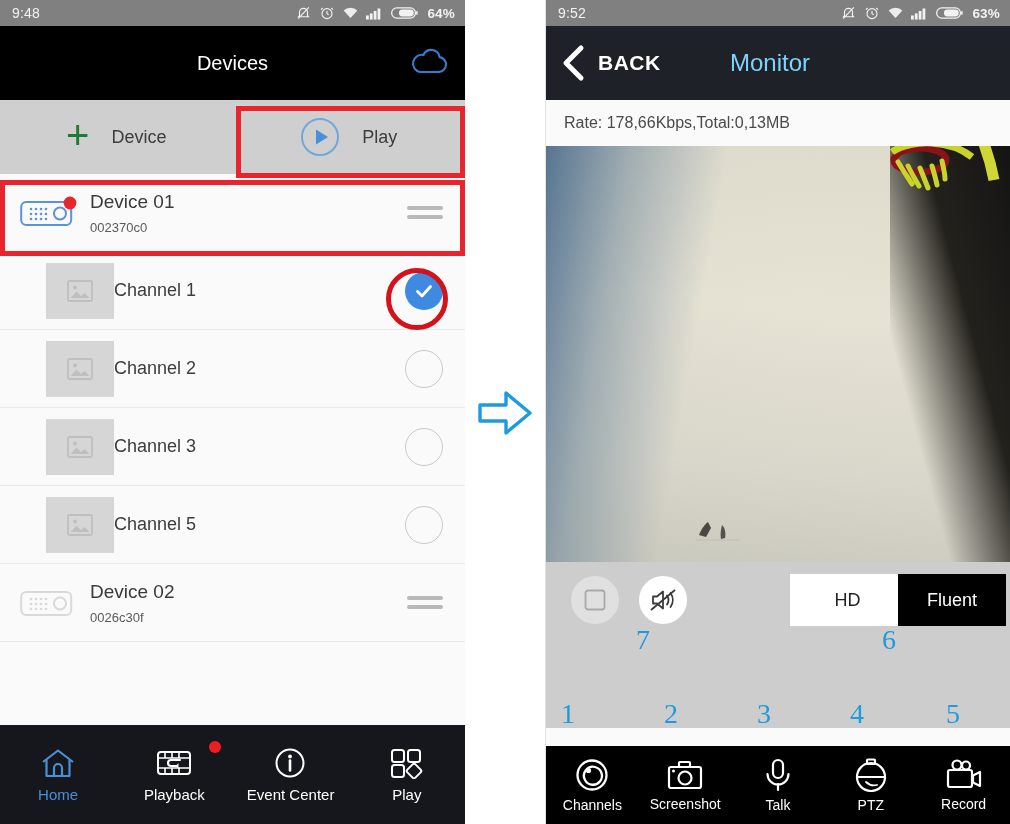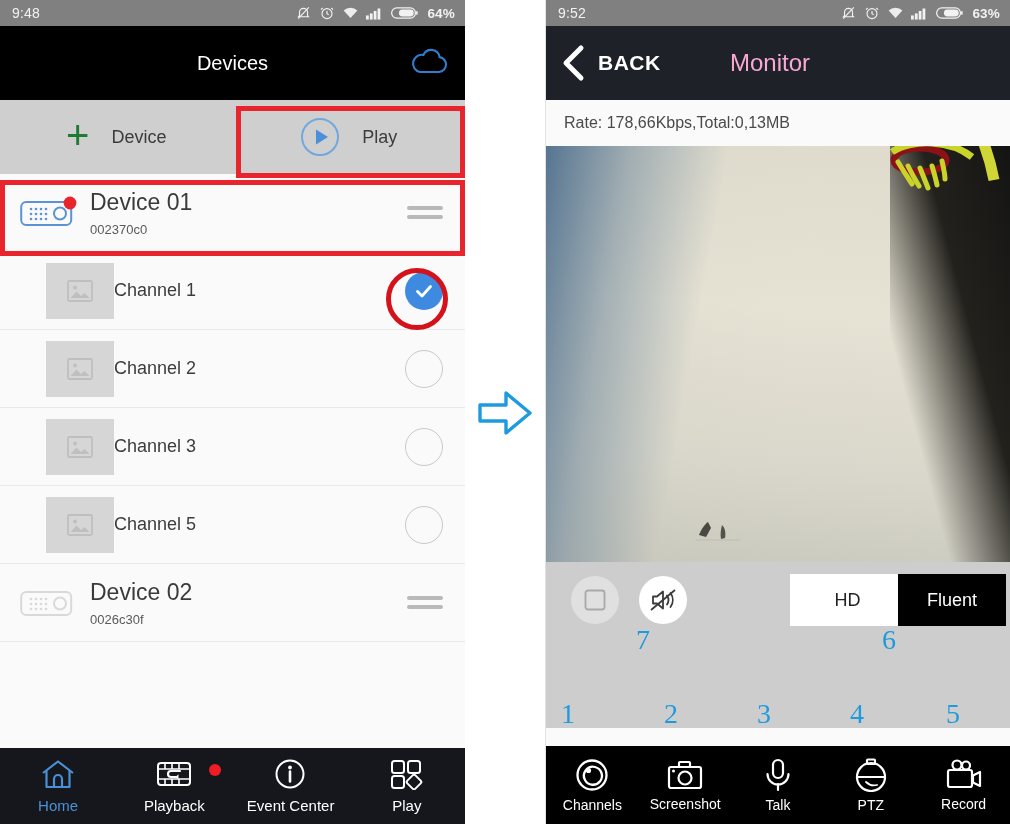--- a/index.html
+++ b/index.html
@@ -44,58 +44,58 @@
   .play-ico { width:40px; height:40px; }
 
   
   .listwrap { background:#fafafa; }
   .device-row {
     height:78px; background:#fafafa; display:flex; align-items:center;
     padding:0 22px 0 18px; position:relative; border-bottom:1px solid #e8e8e8;
   }
   .dev-ico { width:62px; flex:none; display:flex; align-items:center; justify-content:center; position:relative; }
   .dev-text { flex:1; margin-left:10px; }
-  .dev-name { font-size:23px; color:#3a3a3a; line-height:1.25; }
+  .dev-name { font-size:19px; color:#3a3a3a; line-height:1.25; }
   .dev-sn   { font-size:13px; color:#5a5a5a; margin-top:6px; }
   .handle { width:36px; display:flex; flex-direction:column; gap:5px; flex:none; }
   .handle i { display:block; height:4px; background:#b9b9b9; border-radius:2px; }
   .handle i:nth-child(1){ width:36px; }
   .handle i:nth-child(2){ width:36px; }
 
   .chan-row {
     height:78px; background:#fafafa; display:flex; align-items:center;
     padding:0 22px 0 46px; border-bottom:1px solid #e9e9e9; position:relative;
   }
   .thumb { width:68px; height:56px; background:#d6d6d6; flex:none;
            display:flex; align-items:center; justify-content:center; }
   .chan-name { font-size:18px; color:#3d3d3d; flex:1; }
   .radio { width:38px; height:38px; border-radius:50%; border:1.6px solid #c9c9c9; flex:none; }
   .radio.sel { border:none; background:#3d8ae0; display:flex; align-items:center; justify-content:center; }
 
   .l-blank { background:#fafafa; }
 
   
   .botnav {
-    position:absolute; left:0; bottom:0; width:465px; height:76px;
+    position:absolute; left:0; bottom:0; width:465px; height:99px;
     background:#15171c; display:flex;
   }
   .nav-item { flex:1; display:flex; flex-direction:column; align-items:center; justify-content:center; gap:7px; position:relative; }
   .nav-lbl { font-size:15px; color:#ffffff; }
   .nav-item.active .nav-lbl { color:#4a90d9; }
   .nav-badge { position:absolute; width:12px; height:12px; border-radius:50%; background:#ef1c24; }
 
   
   .gap-arrow { position:absolute; left:50%; top:415px; transform:translate(-50%,-50%); }
   .gap::after { content:""; position:absolute; right:0; top:0; width:1px; height:824px; background:#e2e2e2; }
 
   
   .r-header { height:74px; background:#1e2128; display:flex; align-items:center; position:relative; }
   .back-btn { display:flex; align-items:center; gap:12px; padding-left:14px; }
   .back-lbl { color:#ffffff; font-size:21px; font-weight:bold; letter-spacing:.5px; }
-  .r-title { position:absolute; left:0; right:16px; text-align:center; color:#f9a8d4; font-size:24px; pointer-events:none; }
+  .r-title { position:absolute; left:0; right:16px; text-align:center; color:#7dd3fc; font-size:24px; pointer-events:none; }
 
   .rate-bar { height:46px; background:#fafafa; display:flex; align-items:center; padding-left:18px; }
   .rate-txt { font-size:16px; color:#4a4a4a; }
 
   
   .video {
     height:416px; position:relative; overflow:hidden;
     background:
       linear-gradient(100deg, rgba(74,108,140,.92) 0%, rgba(110,135,155,.55) 16%, rgba(205,203,190,.05) 34%, rgba(0,0,0,0) 52%),
       linear-gradient(185deg, #dedbcd 0%, #e6e2d4 40%, #d9d7cb 75%, #c9c8bd 100%);

